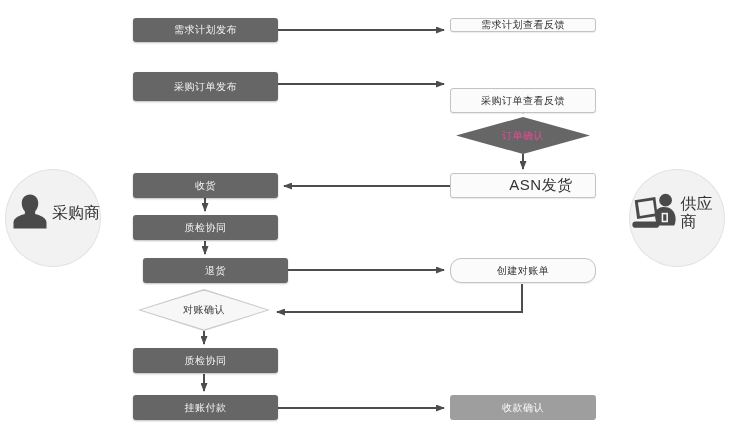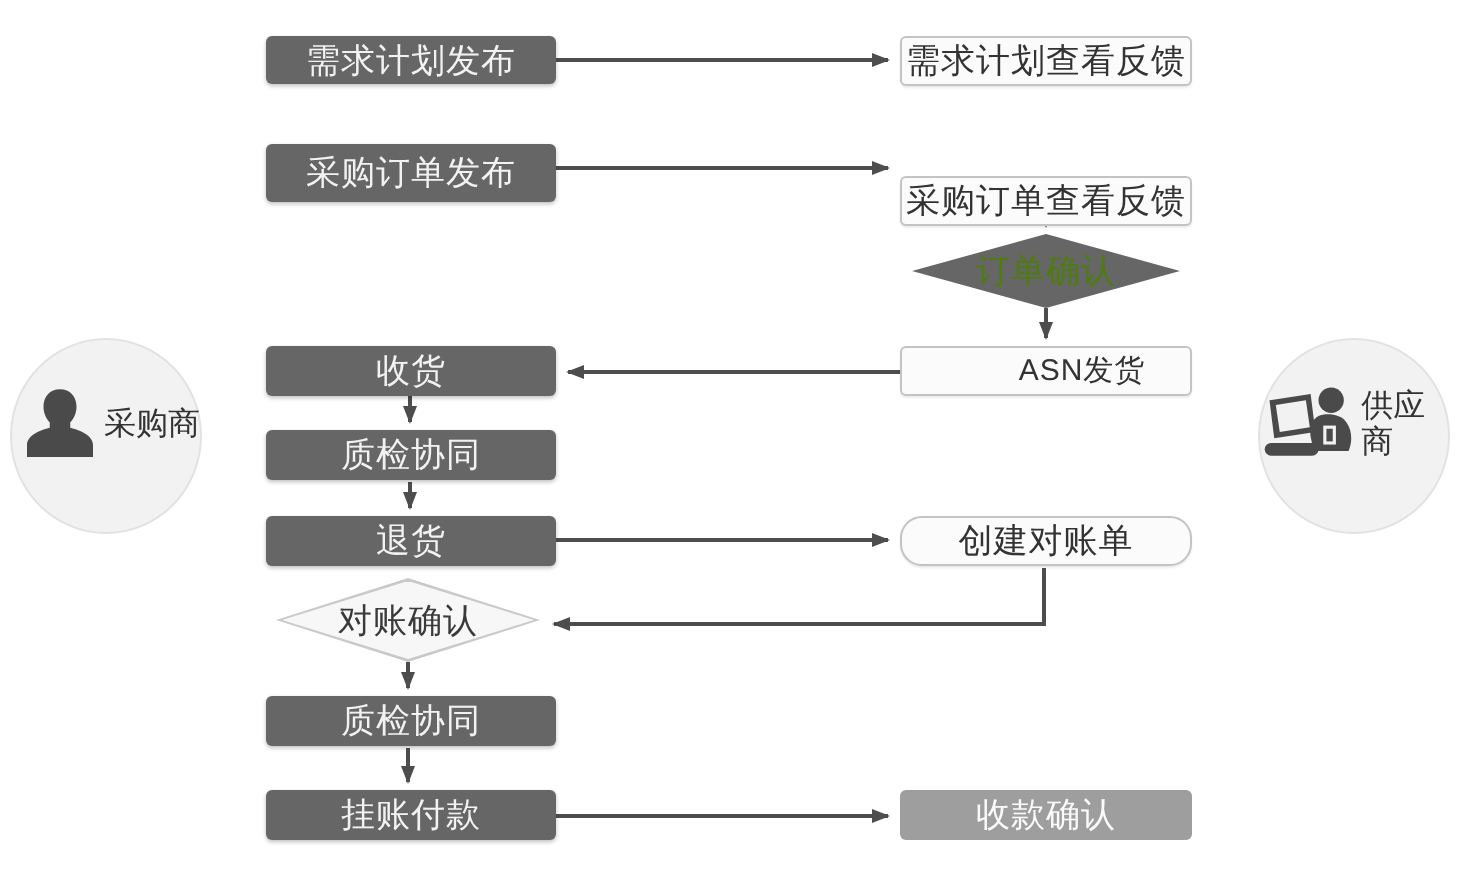--- a/index.html
+++ b/index.html
@@ -16,21 +16,21 @@
     left: 0; top: 0;
     width: 731px; height: 436px;
     pointer-events: none;
   }
   .node {
     position: absolute;
     display: flex;
     align-items: center;
     justify-content: center;
     box-sizing: border-box;
-    font-size: 17px;
+    font-size: 10px;
     letter-spacing: 0.5px;
     white-space: nowrap;
   }
   .proc-dark {
     background: #666666;
     color: #f2f2f2;
     border-radius: 3px;
     box-shadow: 0 1px 2px rgba(0,0,0,0.25);
   }
   .proc-light {
@@ -50,21 +50,21 @@
     position: absolute;
     inset: 0;
     clip-path: polygon(50% 0%, 100% 50%, 50% 100%, 0% 50%);
   }
   .diamond .shape.border-light { background: #c9c9c9; }
   .diamond .shape.fill-light {
     inset: 1.5px 3px;
     background: #f7f7f7;
   }
   .diamond .shape.fill-dark { background: #666666; }
-  .diamond.dark { color: #4d7c0f; }
+  .diamond.dark { color: #ec4899; }
   .diamond.light { color: #3a3a3a; }
   .diamond span { position: relative; z-index: 1; }
   .actor {
     position: absolute;
     width: 96px;
     height: 98px;
     border-radius: 50%;
     background: #f2f2f2;
     border: 1px solid #e2e2e2;
     box-sizing: border-box;
@@ -136,36 +136,36 @@
   </div>
   <div class="node proc-dark" style="left:133px; top:72px; width:145px; height:29px;">
     <span>采购订单发布</span>
   </div>
   <div class="node proc-dark" style="left:133px; top:173px; width:145px; height:25px;">
     <span>收货</span>
   </div>
   <div class="node proc-dark" style="left:133px; top:215px; width:145px; height:25px;">
     <span>质检协同</span>
   </div>
-  <div class="node proc-dark" style="left:133px; top:258px; width:145px; height:25px;">
+  <div class="node proc-dark" style="left:143px; top:258px; width:145px; height:25px;">
     <span>退货</span>
   </div>
   <div class="node diamond light" style="left:138px; top:289px; width:132px; height:42px;">
     <div class="shape border-light"></div>
     <div class="shape fill-light"></div>
     <span>对账确认</span>
   </div>
   <div class="node proc-dark" style="left:133px; top:348px; width:145px; height:25px;">
     <span>质检协同</span>
   </div>
   <div class="node proc-dark" style="left:133px; top:395px; width:145px; height:25px;">
     <span>挂账付款</span>
   </div>
 
-  <div class="node proc-light" style="left:450px; top:18px; width:146px; height:25px;">
+  <div class="node proc-light" style="left:450px; top:18px; width:146px; height:14px;">
     <span>需求计划查看反馈</span>
   </div>
   <div class="node proc-light" style="left:450px; top:72px; width:146px; height:25px;margin-top:16px;">
     <span>采购订单查看反馈</span>
   </div>
   <div class="node diamond dark" style="left:456px; top:117px; width:134px; height:37px;">
     <div class="shape fill-dark"></div>
     <span>订单确认</span>
   </div>
   <div class="node proc-light" style="left:450px; top:173px; width:146px; height:25px; font-size:15px;padding-left:36px;">

